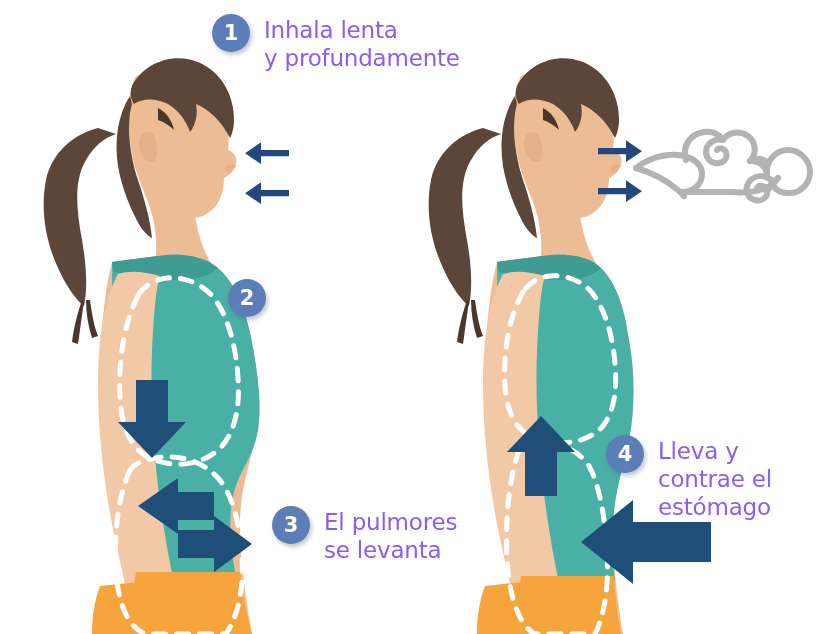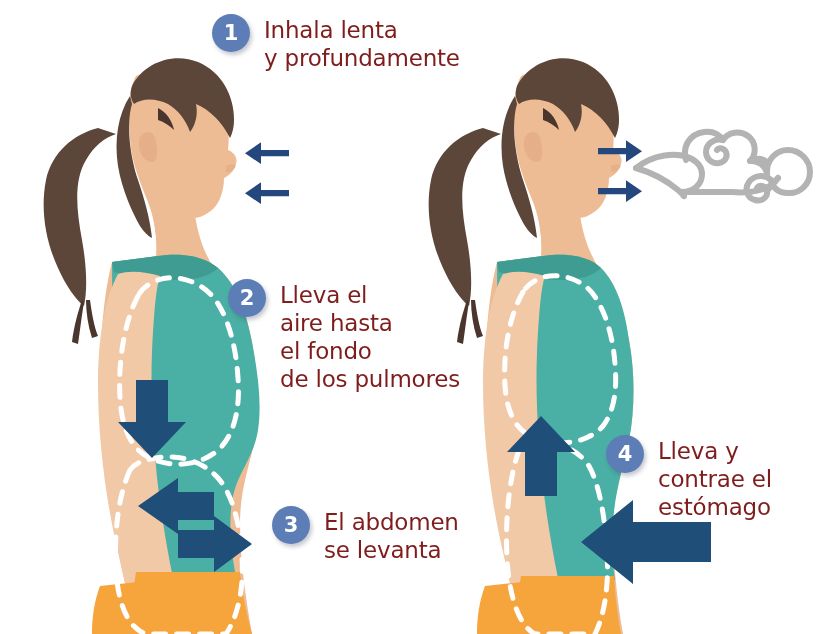--- a/index.html
+++ b/index.html
@@ -18,21 +18,21 @@
     width:38px;height:38px;flex:0 0 38px;border-radius:50%;
     background:#5d7db7;
     box-shadow:2px 3px 4px rgba(60,70,90,.30);
     color:#ffffff;
     font-size:21px;font-weight:bold;
     display:flex;align-items:center;justify-content:center;
     line-height:1;
     font-family:"DejaVu Sans", sans-serif;
   }
   .caption{
-    color:#7f1d1d;
+    color:#8b5cf6;
     font-size:23px;
     line-height:1.22;
     font-weight:500;
     white-space:pre-line;
     letter-spacing:-.2px;
     font-family:"DejaVu Sans", sans-serif;
     padding-top:2px;
   }
   #step1{left:212px;top:14px;}
   #step2{left:228px;top:279px;}
@@ -375,29 +375,25 @@
   </div>
 
   <div class="step" id="step1">
     <div class="badge">1</div>
     <div class="caption">Inhala lenta
 y profundamente</div>
   </div>
 
   <div class="step" id="step2">
     <div class="badge">2</div>
-    <div class="caption">Lleva el
-aire hasta
-el fondo
-de los pulmores</div>
   </div>
 
   <div class="step" id="step3">
     <div class="badge">3</div>
-    <div class="caption">El abdomen
+    <div class="caption">El pulmores
 se levanta</div>
   </div>
 
   <div class="step" id="step4">
     <div class="badge">4</div>
     <div class="caption">Lleva y
 contrae el
 estómago</div>
   </div>
 

